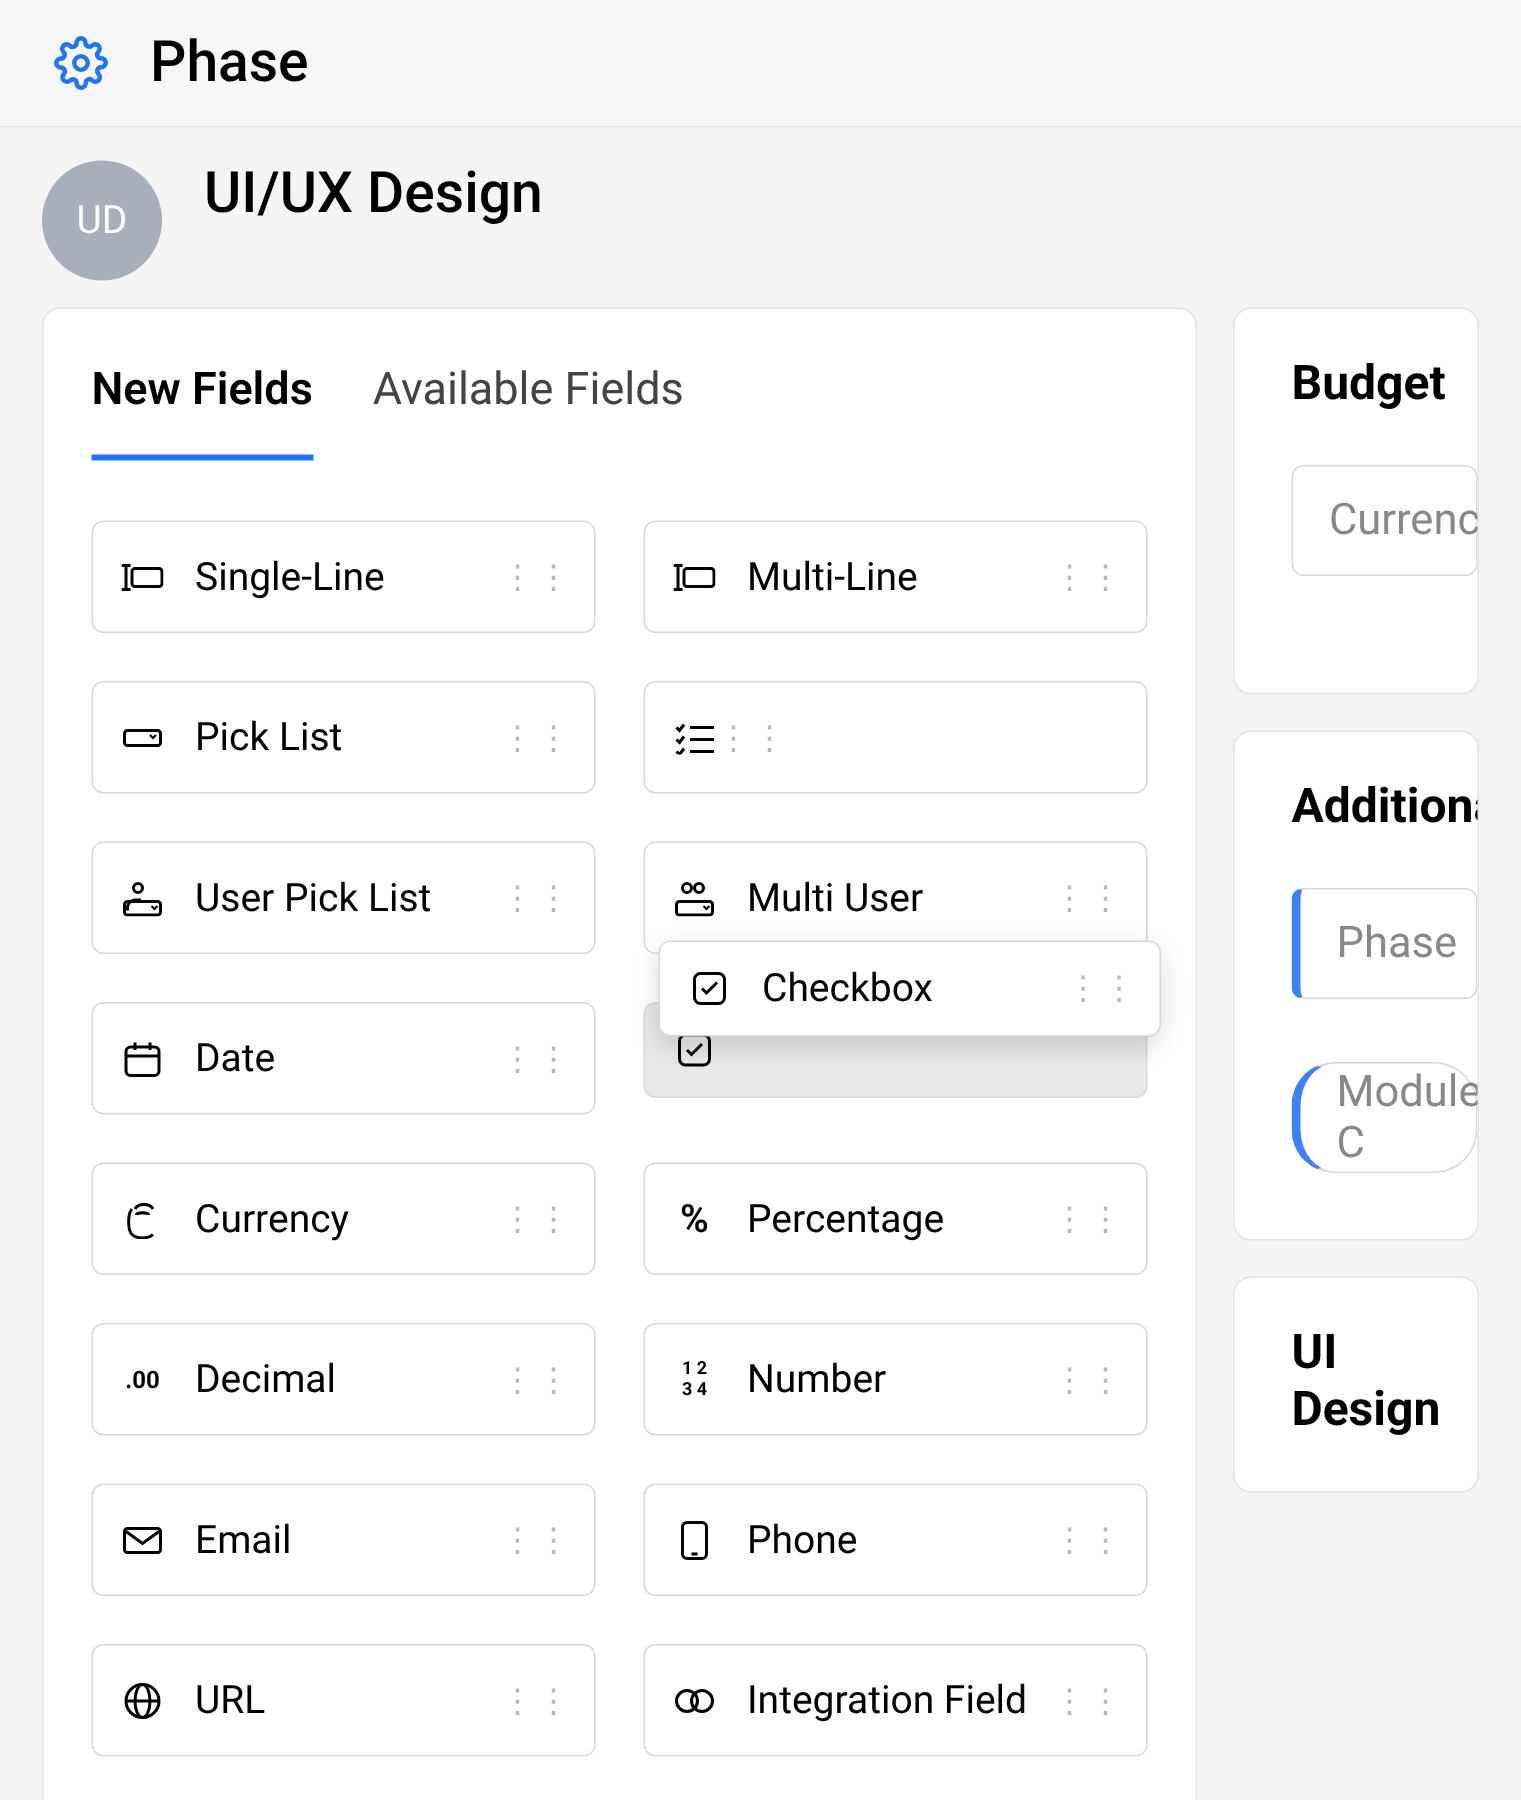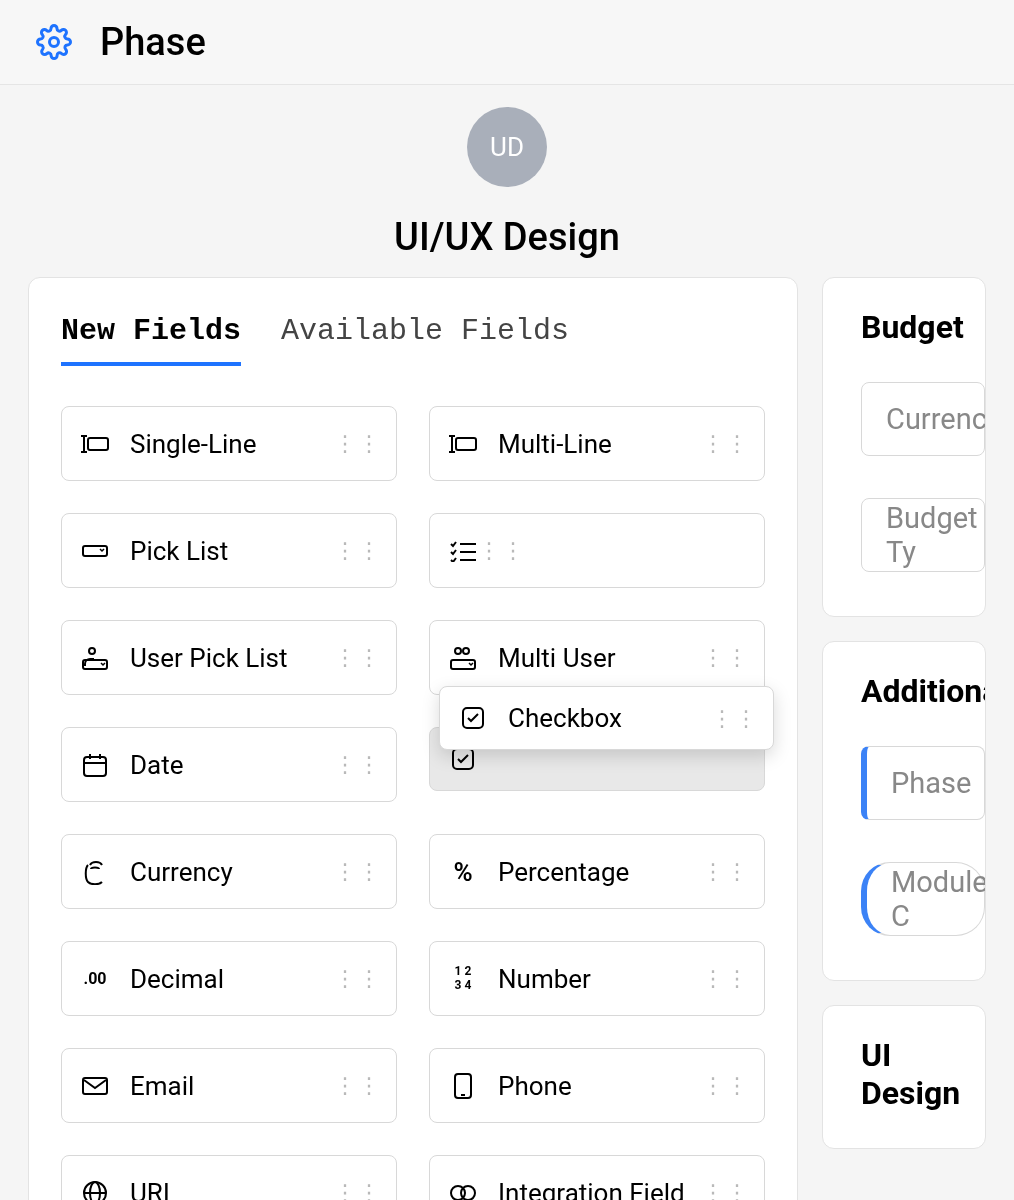--- a/index.html
+++ b/index.html
@@ -15,38 +15,37 @@
     display: flex;
     align-items: center;
     padding: 20px 36px;
     background: #f7f7f7;
     border-bottom: 1px solid #e5e5e5;
     gap: 28px;
   }
   .gear-svg { width: 36px; height: 36px; }
   .setup-title { font-size: 38px; font-weight: 500; }
   .header-row {
-    display: flex; align-items: center; gap: 28px;
+    display: flex; gap: 28px;
     padding: 22px 28px 18px 28px;
-    flex-direction: column;
   }
   .avatar {
     width: 80px; height: 80px; border-radius: 50%;
     background: #a9afba; color: #fff;
     display: flex; align-items: center; justify-content: center;
     font-size: 26px; font-weight: 400;
   }
   .page-title { font-size: 38px; font-weight: 500; }
   .content-row { display: flex; gap: 24px; padding: 0 28px; align-items: flex-start; }
   .left-panel {
     background: #fff; border: 1px solid #e3e3e3; border-radius: 12px;
     width: 770px; padding: 16px 0 40px 0;
   }
   .tabs { display: flex; gap: 40px; padding: 20px 32px 0 32px; }
-  .tab { font-size: 30px; color: #444; padding-bottom: 14px; cursor: pointer; font-family: Liberation Mono, monospace; }
+  .tab { font-size: 30px; color: #444; padding-bottom: 26px; cursor: pointer; }
   .tab.active { color: #000; font-weight: 600; border-bottom: 4px solid #1e73ff; }
   .field-grid {
     display: grid; grid-template-columns: 1fr 1fr;
     gap: 32px 32px; padding: 40px 32px 0 32px;
     position: relative;
   }
   .field-tile {
     display: flex; align-items: center;
     border: 1px solid #d8d8d8; border-radius: 8px;
     background: #fff; height: 75px; padding: 0 14px 0 18px;
@@ -288,21 +287,20 @@
         <span class="lbl">Checkbox</span>
         <span class="grip">⋮⋮</span>
       </div>
     </div>
   </div>
 
   <div class="right-col">
     <div class="section-card">
       <div class="section-title">Budget</div>
       <div class="field-input">Currency</div>
-      <div class="field-input" style="margin-bottom:8px;">Budget Ty</div>
     </div>
     <div class="section-card">
       <div class="section-title">Additional</div>
       <div class="field-input accent">Phase</div>
       <div class="field-input accent" style="margin-bottom:8px;border-radius:29px;">Module C</div>
     </div>
     <div class="section-card">
       <div class="section-title" style="margin-bottom:0;">UI Design</div>
     </div>
   </div>

